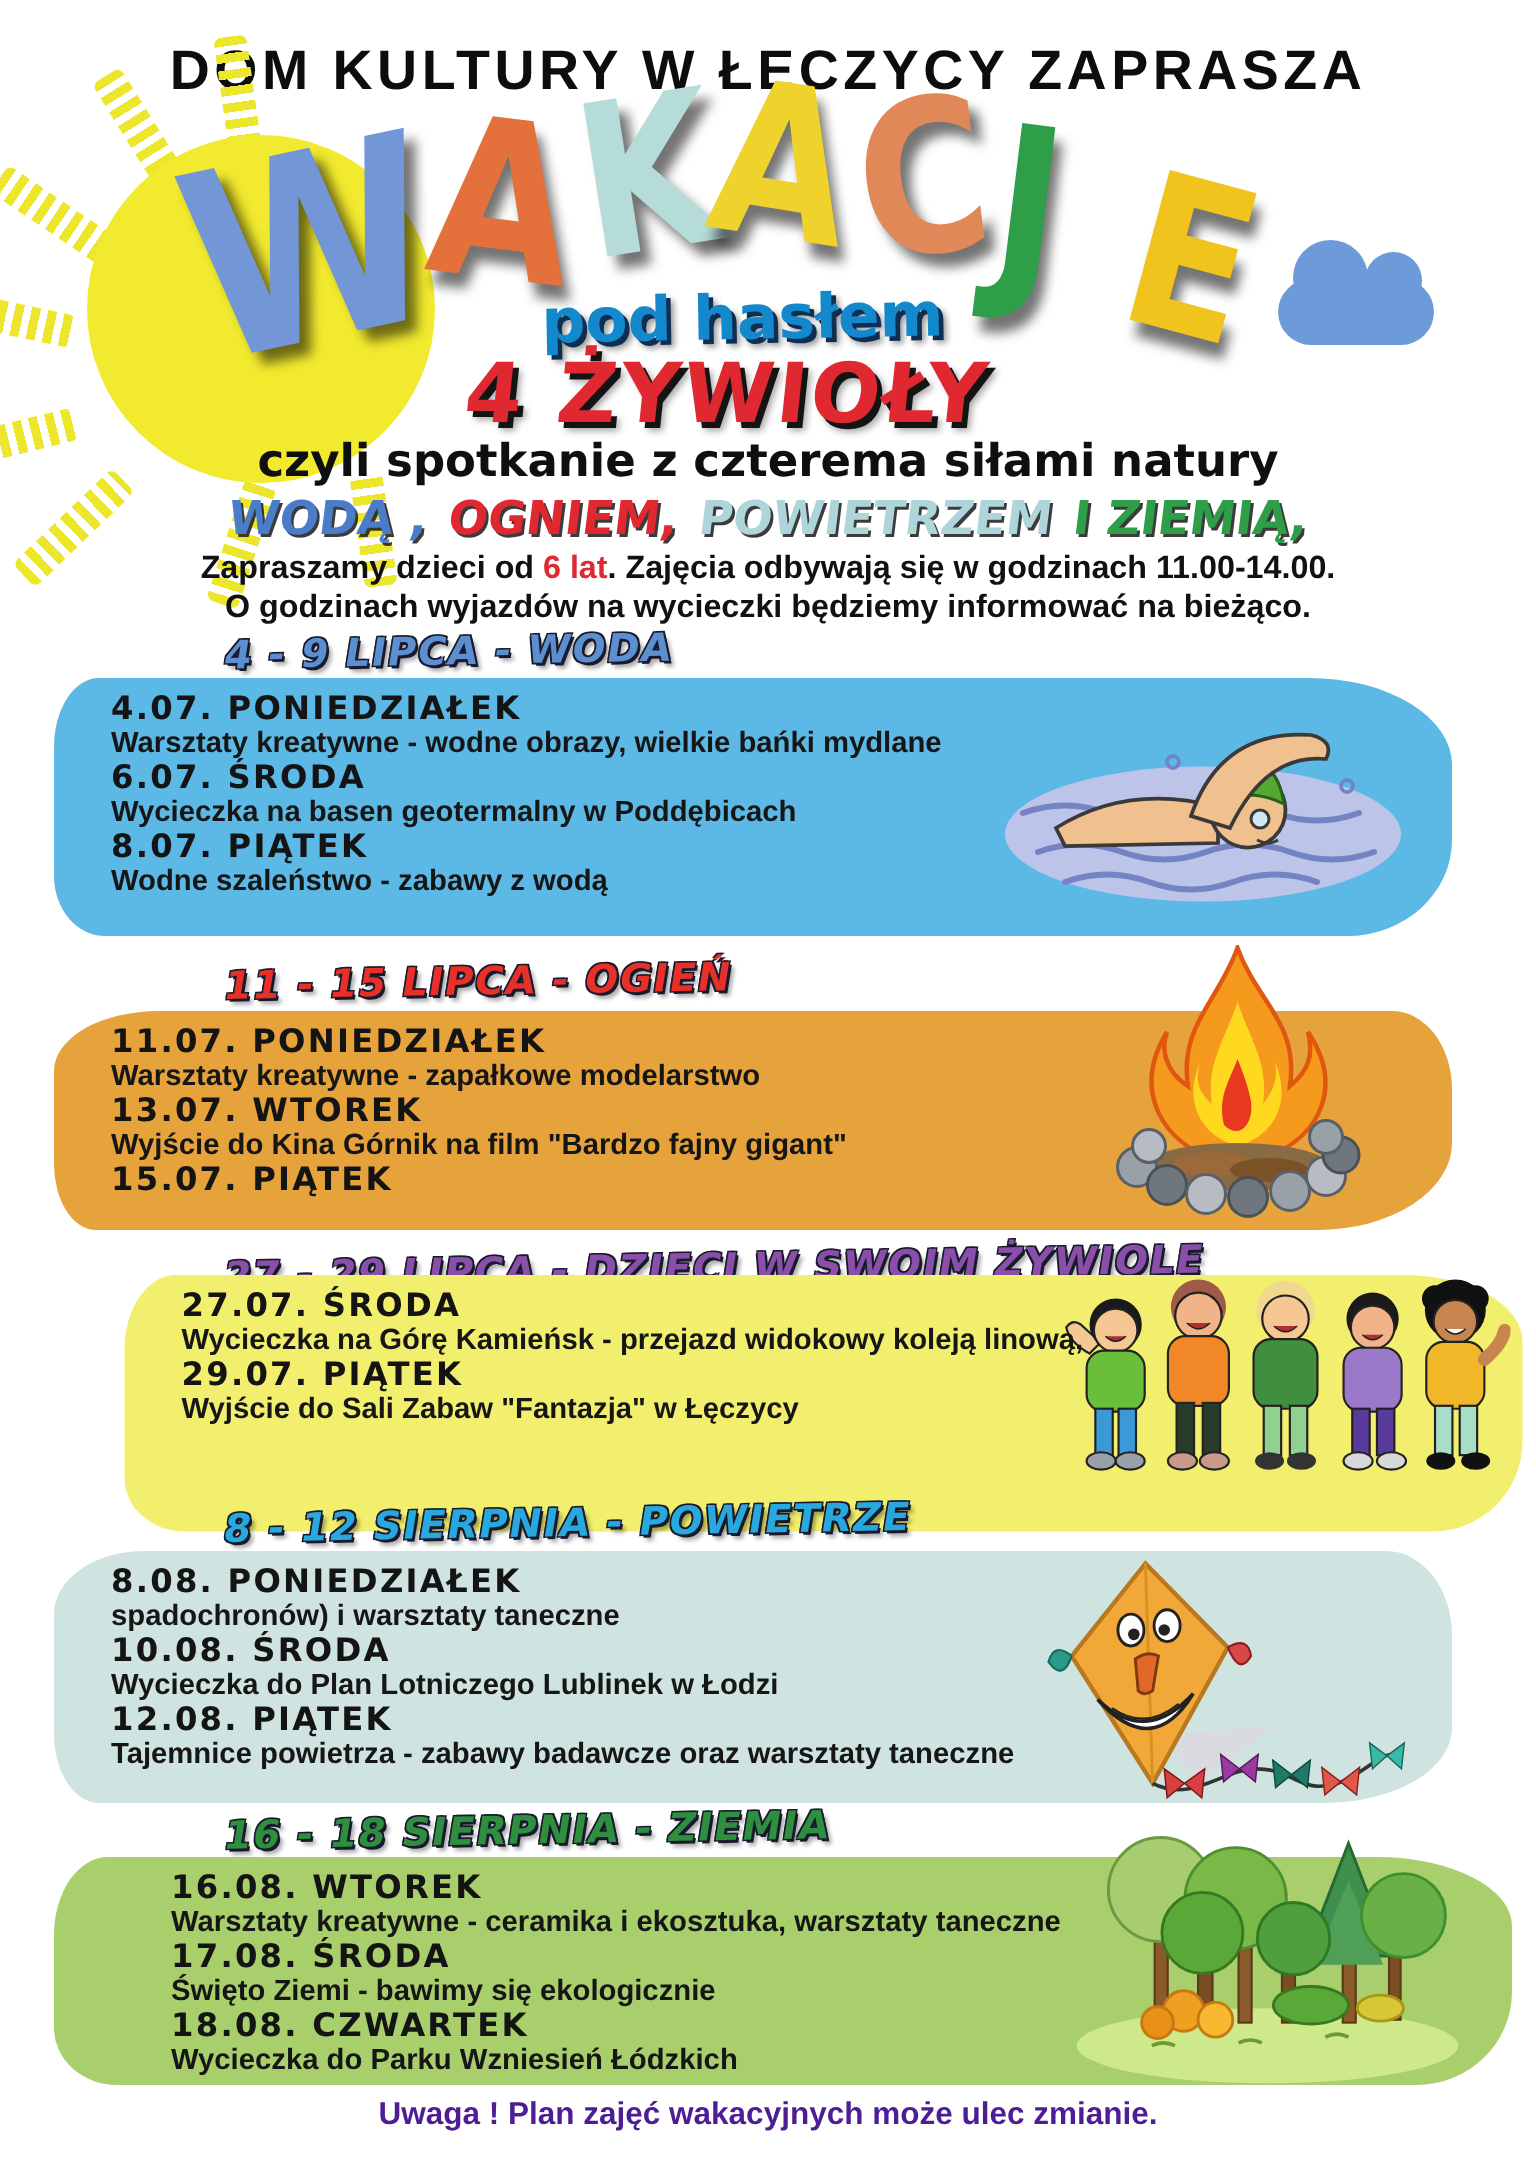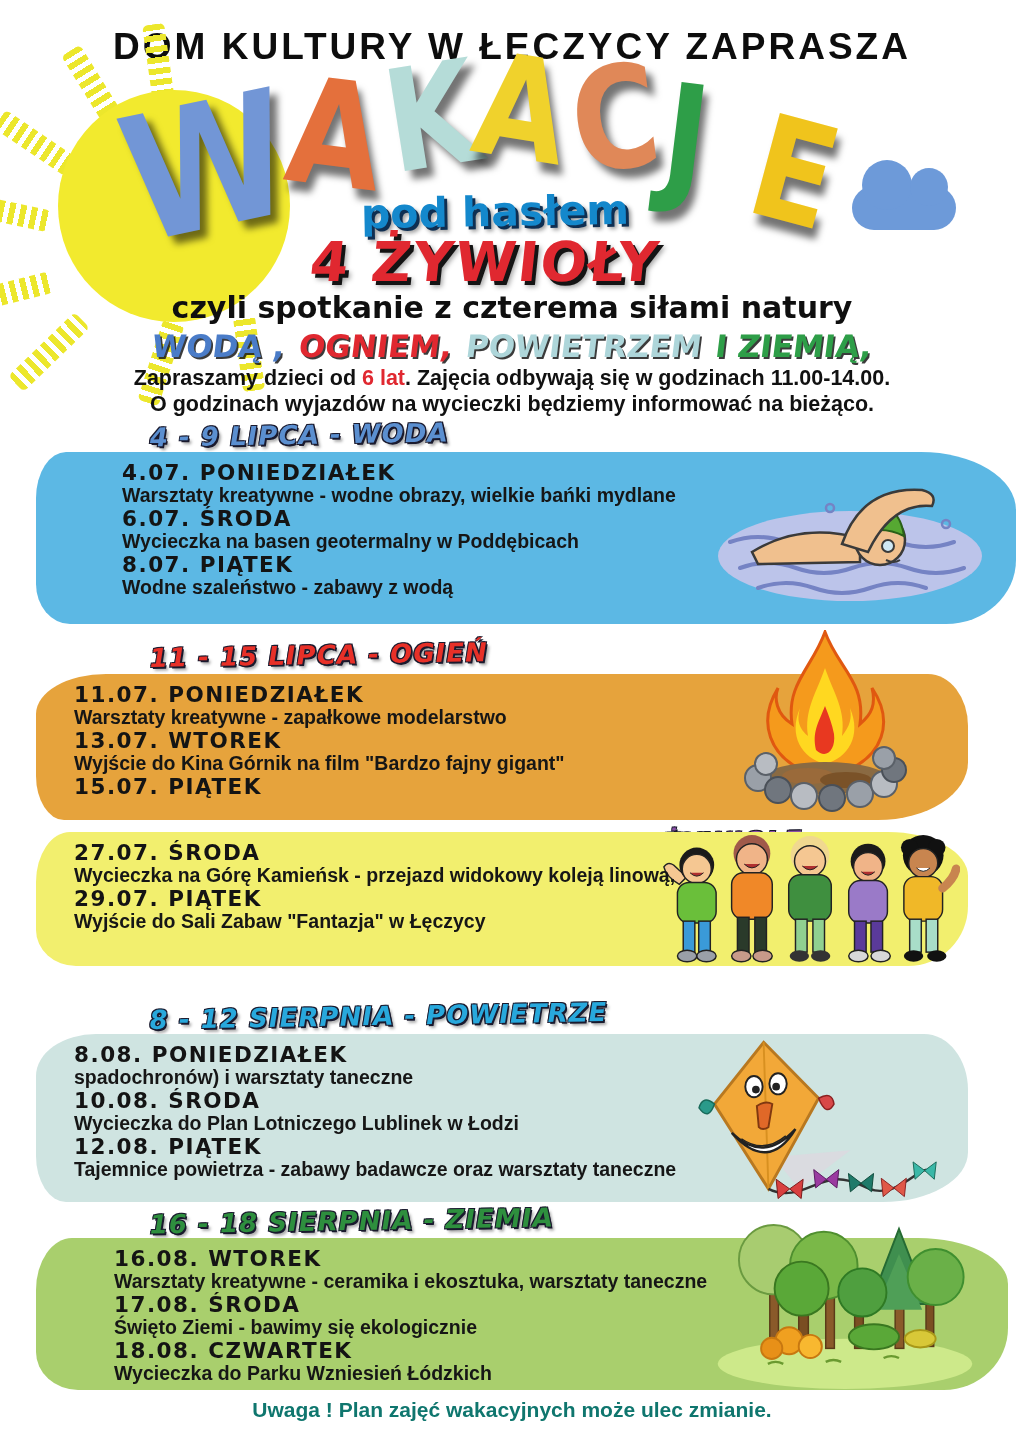--- a/index.html
+++ b/index.html
@@ -86,42 +86,42 @@
     position:absolute;left:150px;
     font-family:"DejaVu Sans",sans-serif;font-weight:bold;font-size:26px;
     transform:skewX(-10deg) rotate(-1deg);letter-spacing:1px;white-space:nowrap;
     text-shadow:-1px -1px 0 #1a1a2e,1px -1px 0 #1a1a2e,-1px 1px 0 #1a1a2e,
                 2px 2px 0 #1a1a2e,4px 4px 3px rgba(0,0,0,.35);
   }
   .sh1{top:420px;} .sh2{top:640px;} .sh3{top:831px;} .sh4{top:1001px;} .sh5{top:1206px;}
   .band{position:absolute;left:36px;width:932px;}
   .b1{top:452px;height:172px;border-radius:30px 95px 70px 34px / 46px 58px 64px 40px;}
   .b2{top:674px;height:146px;border-radius:70px 40px 90px 28px / 40px 52px 58px 44px;}
-  .b3{top:832px;height:134px;border-radius:34px 80px 60px 40px / 50px 44px 60px 36px;}
+  .b3{top:850px;height:171px;border-radius:34px 80px 60px 40px / 50px 44px 60px 36px;margin-left:47px;}
   .b4{top:1034px;height:168px;border-radius:60px 44px 85px 30px / 42px 56px 50px 46px;}
   .b5{top:1238px;height:152px;border-radius:36px 90px 64px 42px / 52px 46px 62px 38px;}
   .band-text{padding:9px 0 0 38px;position:relative;z-index:2;}
   .day{
     font-family:"DejaVu Sans",sans-serif;font-weight:bold;font-size:21.5px;
     letter-spacing:1.5px;color:#141414;line-height:23px;white-space:nowrap;
   }
   .line{
     font-family:"Liberation Sans",sans-serif;font-weight:bold;font-size:19.5px;
     color:#161616;line-height:23px;white-space:nowrap;
   }
   .illu{position:absolute;z-index:1;}
   .illu.swimmer{right:26px;top:12px;}
   .illu.campfire{right:38px;top:-44px;}
   .illu.kids{right:8px;top:-14px;}
   .illu.kite{right:26px;top:2px;}
   .illu.forest{right:28px;top:-22px;}
   
   .footer-note{
     position:absolute;top:1398px;left:0;width:1024px;text-align:center;
-    font-weight:bold;font-size:21px;color:#0f766e;
+    font-weight:bold;font-size:21px;color:#4c1d95;
   }
 </style>
 </head>
 <body>
 
 <div class="header-title">DOM KULTURY W ŁĘCZYCY ZAPRASZA</div>
 
 <div class="title-art">
   <div class="ray r1"></div>
   <div class="ray r2"></div>
@@ -147,21 +147,21 @@
 <div class="pod-haslem" style="color: rgb(20, 136, 204);">pod hasłem</div>
 <div class="zywioly" style="color: rgb(224, 40, 48);">4 ŻYWIOŁY</div>
 <div class="tagline">czyli spotkanie z czterema siłami natury</div>
 <div class="elements">
   <span style="color: rgb(74, 124, 200);">WODĄ ,</span><span style="color: rgb(224, 40, 48);">OGNIEM,</span><span style="color: rgb(174, 214, 218);">POWIETRZEM</span><span style="color: rgb(46, 158, 72);">I ZIEMIĄ,</span>
 </div>
 <div class="info-line info1"><span>Zapraszamy dzieci od </span><span style="color: rgb(224, 40, 48);">6 lat</span><span>. Zajęcia odbywają się w godzinach </span><span class="u">11.00-14.00</span><span>.</span></div>
 <div class="info-line info2">O godzinach wyjazdów na wycieczki będziemy informować na bieżąco.</div>
 
 <div class="sec-header sh1" style="color: rgb(91, 143, 208);">4 - 9 LIPCA - WODA</div>
-<div class="band b1" style="background-color: rgb(92, 184, 228); padding-left: 48px;">
+<div class="band b1" style="background-color: rgb(92, 184, 228);">
   <svg class="illu swimmer" width="280" height="150" viewBox="0 0 280 150">
     <ellipse cx="140" cy="92" rx="132" ry="45" fill="#bcc4ea"></ellipse>
     <path d="M20,78 Q48,68 76,78 T132,78 T188,78 T244,78" fill="none" stroke="#7583c4" stroke-width="4" stroke-linecap="round"></path>
     <path d="M30,104 Q58,94 86,104 T142,104 T198,104 T254,104" fill="none" stroke="#7583c4" stroke-width="4" stroke-linecap="round"></path>
     <path d="M48,124 Q76,114 104,124 T160,124 T216,124" fill="none" stroke="#7583c4" stroke-width="4" stroke-linecap="round"></path>
     <path d="M42,88 Q90,58 150,74 L150,98 L48,100 Z" fill="#f0c08e" stroke="#3a3a3a" stroke-width="2.5"></path>
     <circle cx="170" cy="76" r="25" fill="#f0c08e" stroke="#3a3a3a" stroke-width="2.5"></circle>
     <path d="M146,72 Q150,44 170,44 Q190,44 194,72 Q170,60 146,72 Z" fill="#56a832" stroke="#2a6018" stroke-width="2"></path>
     <circle cx="178" cy="82" r="6" fill="#cfe8f4" stroke="#3a3a3a" stroke-width="2"></circle>
     <path d="M176,96 q8,4 14,0" fill="none" stroke="#3a3a3a" stroke-width="2"></path>

